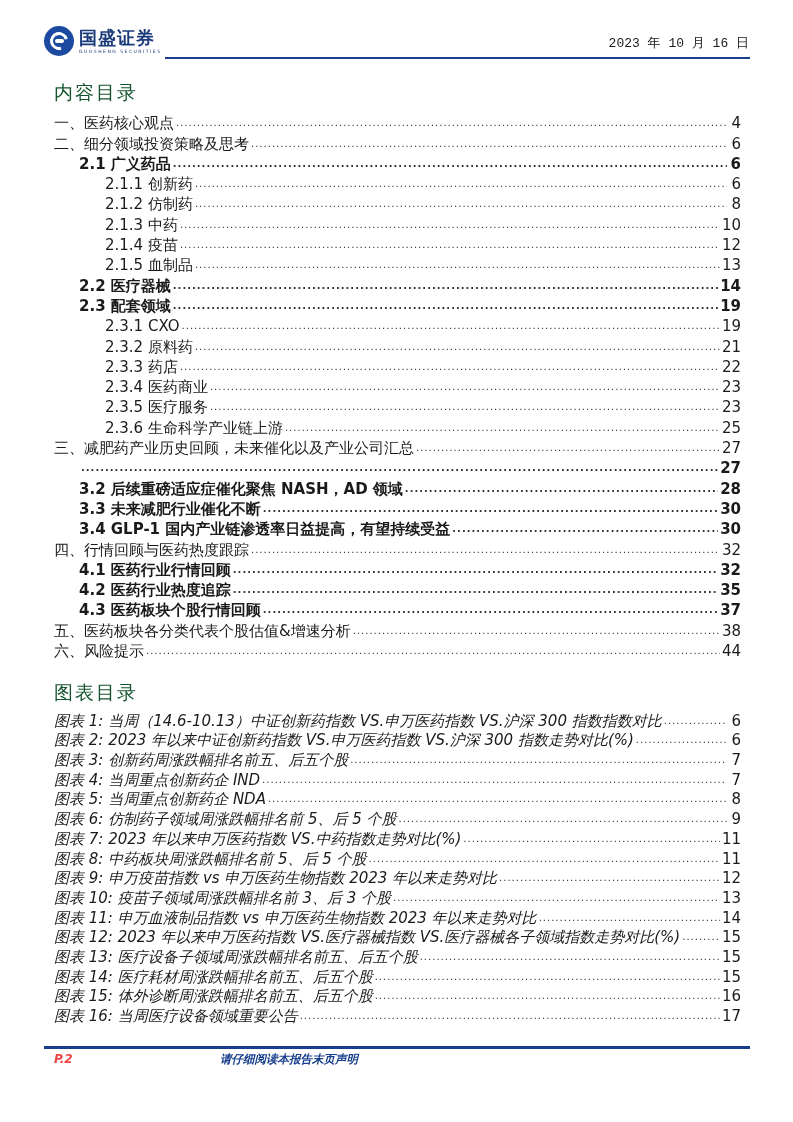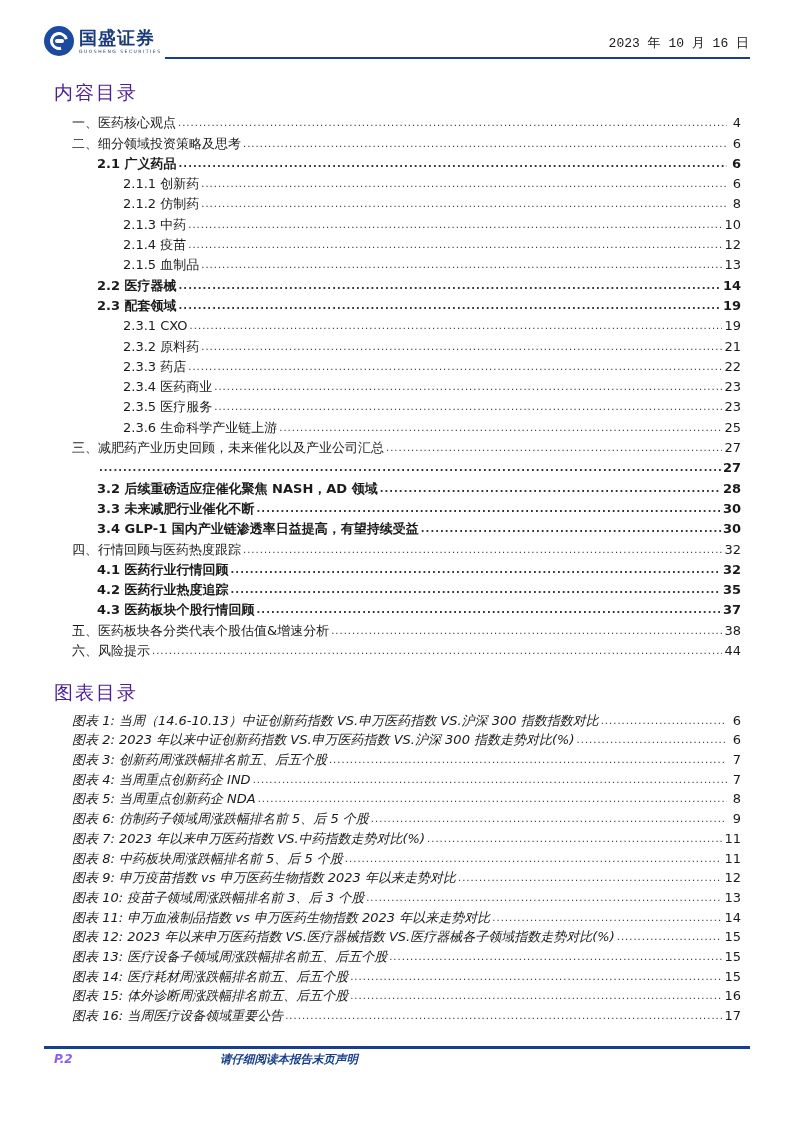--- a/index.html
+++ b/index.html
@@ -12,40 +12,40 @@
   .logo-mark::before { content: ""; position: absolute; left: 6px; top: 6px; width: 18px; height: 18px;
                        border-radius: 50%; border: 3px solid #fff; box-sizing: border-box;
                        border-right-color: transparent; transform: rotate(30deg); }
   .logo-mark::after { content: ""; position: absolute; left: 11px; top: 13px; width: 9px; height: 4px; background: #fff; border-radius: 2px; }
   .logo-text { margin-left: 5px; display: flex; flex-direction: column; }
   .logo-cn { font-family: "DejaVu Sans", sans-serif; font-weight: bold; font-size: 18px; color: #1b3a7a; letter-spacing: 1px; line-height: 20px; }
   .logo-en { font-family: "DejaVu Sans", sans-serif; font-size: 4.5px; color: #1b3a7a; letter-spacing: 1.5px; margin-top: 1px; }
   .header-rule { position: absolute; left: 165px; top: 57px; width: 585px; height: 2px; background: #163e8c; }
   .header-date { position: absolute; right: 44px; top: 34px; font-family: Liberation Mono, monospace; font-size: 13px; color: #1a1a1a; }
 
-  .section-title { position: absolute; left: 54px; font-family: "DejaVu Serif", serif; font-size: 19px; color: #4c1d95; letter-spacing: 2px; }
+  .section-title { position: absolute; left: 54px; font-family: "DejaVu Serif", serif; font-size: 19px; color: #14532d; letter-spacing: 2px; }
   .toc-title { top: 80px; }
   .fig-title { top: 680px; text-align: right; }
 
   .toc { position: absolute; left: 54px; width: 687px; }
   .toc-list { top: 113px; }
   .fig-list { top: 711px; }
-  .row { display: flex; align-items: flex-end; height: 20.3px; font-size: 13px; line-height: 20px; white-space: nowrap; margin-left: 18px; }
+  .row { display: flex; align-items: flex-end; height: 20.3px; font-size: 15px; line-height: 20px; white-space: nowrap; }
   .fig-list .row { height: 19.7px; }
   .row .label { font-family: "DejaVu Sans", sans-serif; }
   .fig-list .row .label { font-style: italic; }
   .row .leader { flex: 1; overflow: hidden; margin: 0 2px; font-family: "DejaVu Sans", sans-serif; font-size: 10px; letter-spacing: 1px; color: #333; }
   .row .leader::before { content: "........................................................................................................................................................................................................................................................................."; }
   .row .page { font-family: "DejaVu Sans", sans-serif; min-width: 12px; text-align: right; }
   .lvl1 { padding-left: 0; }
   .lvl2 { padding-left: 25px; font-weight: bold; }
   .lvl3 { padding-left: 51px; }
 
   .footer-rule { position: absolute; left: 44px; top: 1046px; width: 706px; height: 3px; background: #163e8c; }
-  .footer-page { position: absolute; left: 54px; top: 1052px; font-family: "DejaVu Sans", sans-serif; font-weight: bold; font-style: italic; font-size: 12px; color: #8b5cf6; }
+  .footer-page { position: absolute; left: 54px; top: 1052px; font-family: "DejaVu Sans", sans-serif; font-weight: bold; font-style: italic; font-size: 12px; color: #ef4444; }
   .footer-note { position: absolute; left: 220px; top: 1052px; font-family: "DejaVu Sans", sans-serif; font-weight: bold; font-style: italic; font-size: 11.5px; color: #163e8c; }
 </style>
 </head>
 <body>
 
 <div class="header">
   <div class="logo">
     <div class="logo-mark"></div>
     <div class="logo-text">
       <span class="logo-cn">国盛证券</span>

